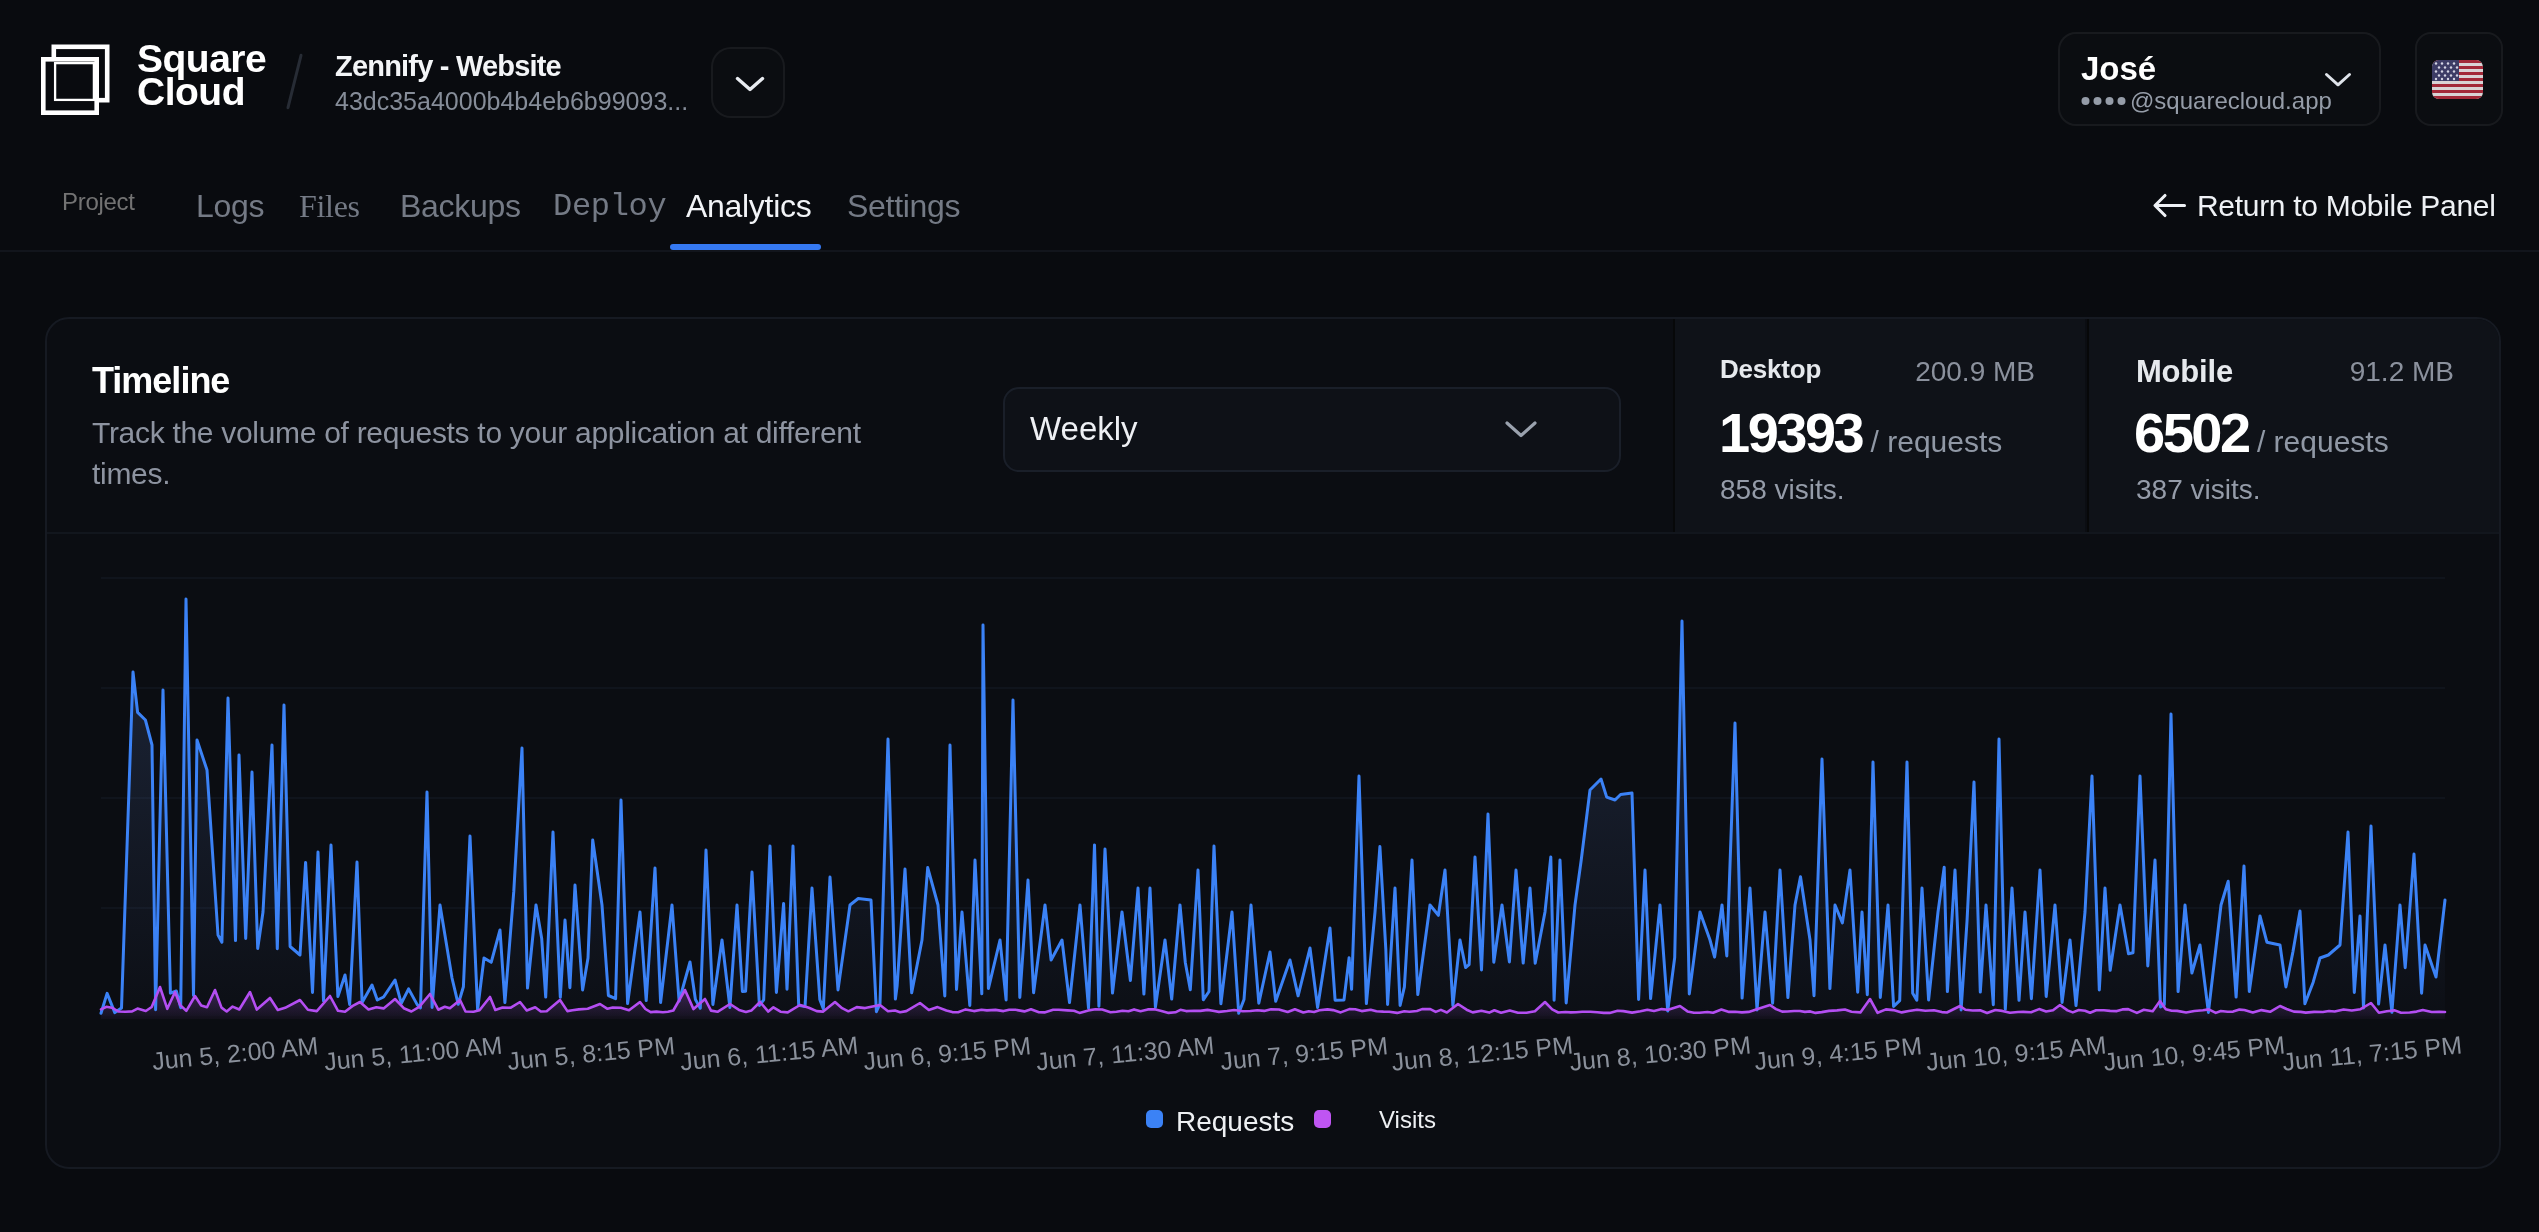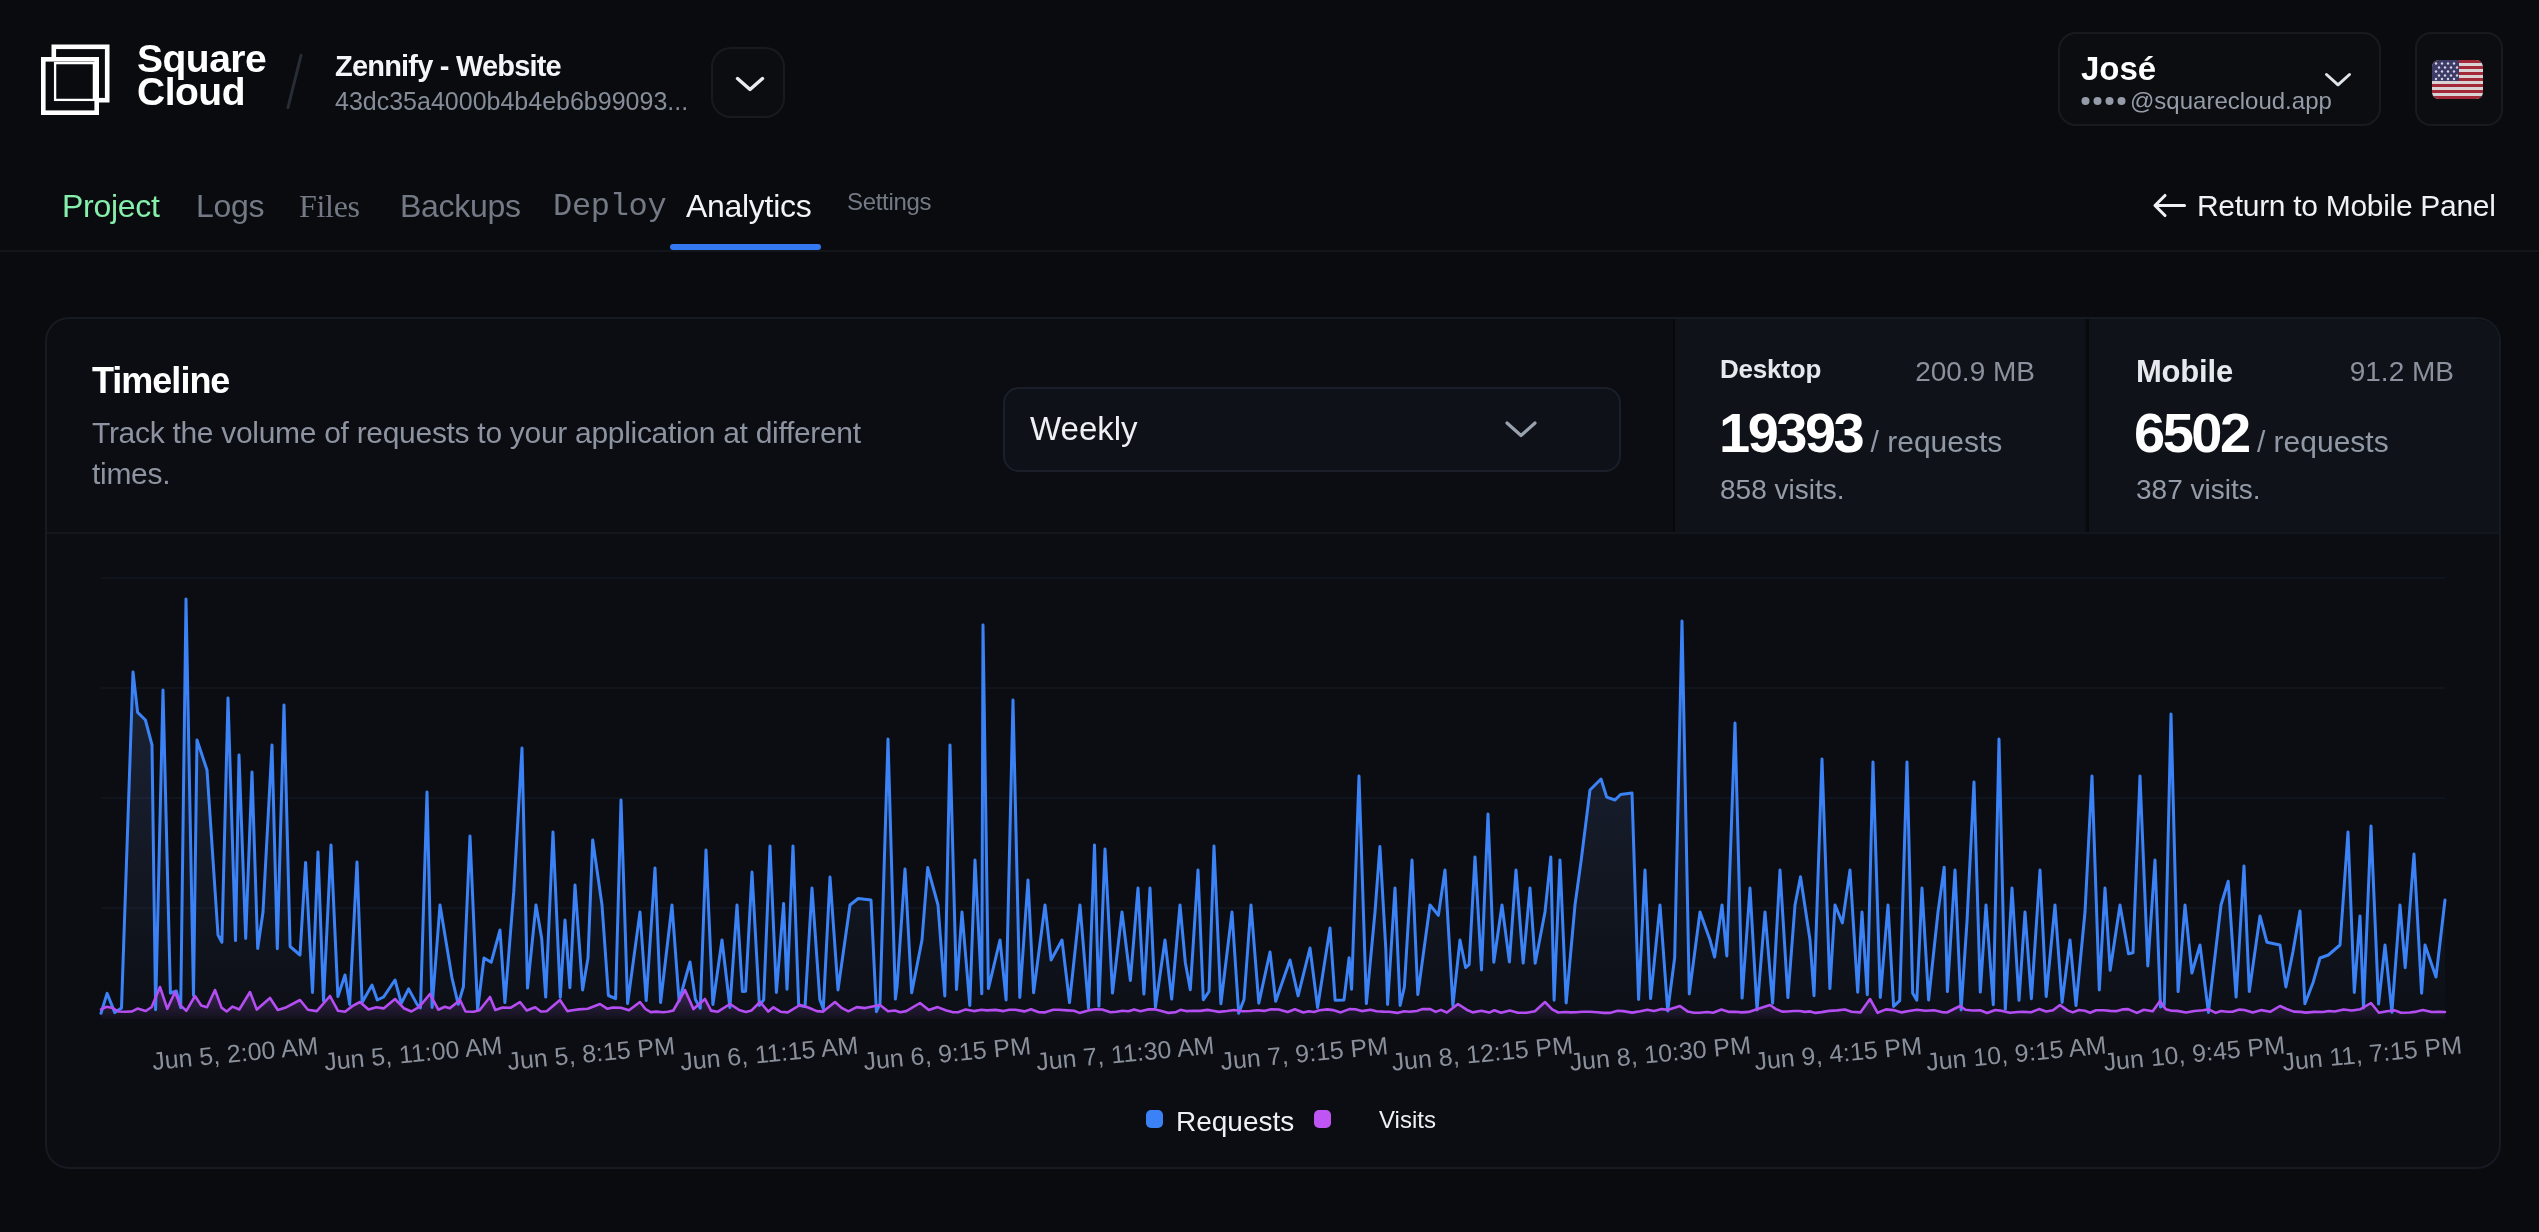--- a/index.html
+++ b/index.html
@@ -78,27 +78,27 @@
         <circle cx="19" cy="15.5" r="1.2"></circle>
         <circle cx="25" cy="15.5" r="1.2"></circle>
       <circle cx="4" cy="19" r="1.2"></circle>
         <circle cx="10" cy="19" r="1.2"></circle>
         <circle cx="16" cy="19" r="1.2"></circle>
         <circle cx="22" cy="19" r="1.2"></circle>
     </g>
   </g>
 </svg>
 
-<div class="abs" style="left:62px;top:188px;font-size:32px;color:#86efac;letter-spacing:-0.3px;">Project</div>
+<div class="abs" style="left:62px;top:188px;font-size:24px;color:#737373;letter-spacing:-0.3px;">Project</div>
 <div class="abs" style="left:196px;top:188px;font-size:32px;color:#747a85;letter-spacing:-0.3px;">Logs</div>
 <div class="abs" style="left:299px;top:188px;font-size:32px;color:#747a85;letter-spacing:-0.3px;font-family:Liberation Serif, serif;">Files</div>
 <div class="abs" style="left:400px;top:188px;font-size:32px;color:#747a85;letter-spacing:-0.3px;">Backups</div>
 <div class="abs" style="left:553px;top:188px;font-size:32px;color:#747a85;letter-spacing:-0.3px;font-family:Liberation Mono, monospace;">Deploy</div>
 <div class="abs" style="left:686px;top:188px;font-size:32px;color:#f2f4f7;font-weight:500;letter-spacing:-0.3px;">Analytics</div>
-<div class="abs" style="left:847px;top:188px;font-size:24px;color:#747a85;letter-spacing:-0.3px;">Settings</div>
+<div class="abs" style="left:847px;top:188px;font-size:32px;color:#747a85;letter-spacing:-0.3px;">Settings</div>
 <div class="abs" style="left:670px;top:244px;width:151px;height:6px;border-radius:3px;background:#3579f2;"></div>
 <div class="abs" style="left:0;top:250px;width:2539px;height:2px;background:#12151c;"></div>
 
 <svg class="abs" style="left:2152px;top:192px" width="35" height="27" viewBox="0 0 35 27" fill="none">
   <path d="M13 3.5 L3 13.5 L13 23.5 M3.5 13.5 H32.5" stroke="#eef1f5" stroke-width="3.1" stroke-linecap="round" stroke-linejoin="round"></path>
 </svg>
 <div class="abs" style="left:2197px;top:189px;font-size:30px;color:#eef1f5;font-weight:500;white-space:nowrap;letter-spacing:-0.3px;">Return to Mobile Panel</div>
 
 <div class="abs" style="left:45px;top:317px;width:2456px;height:852px;border-radius:24px;border:2px solid #161a22;background:#0b0d12;"></div>
 

